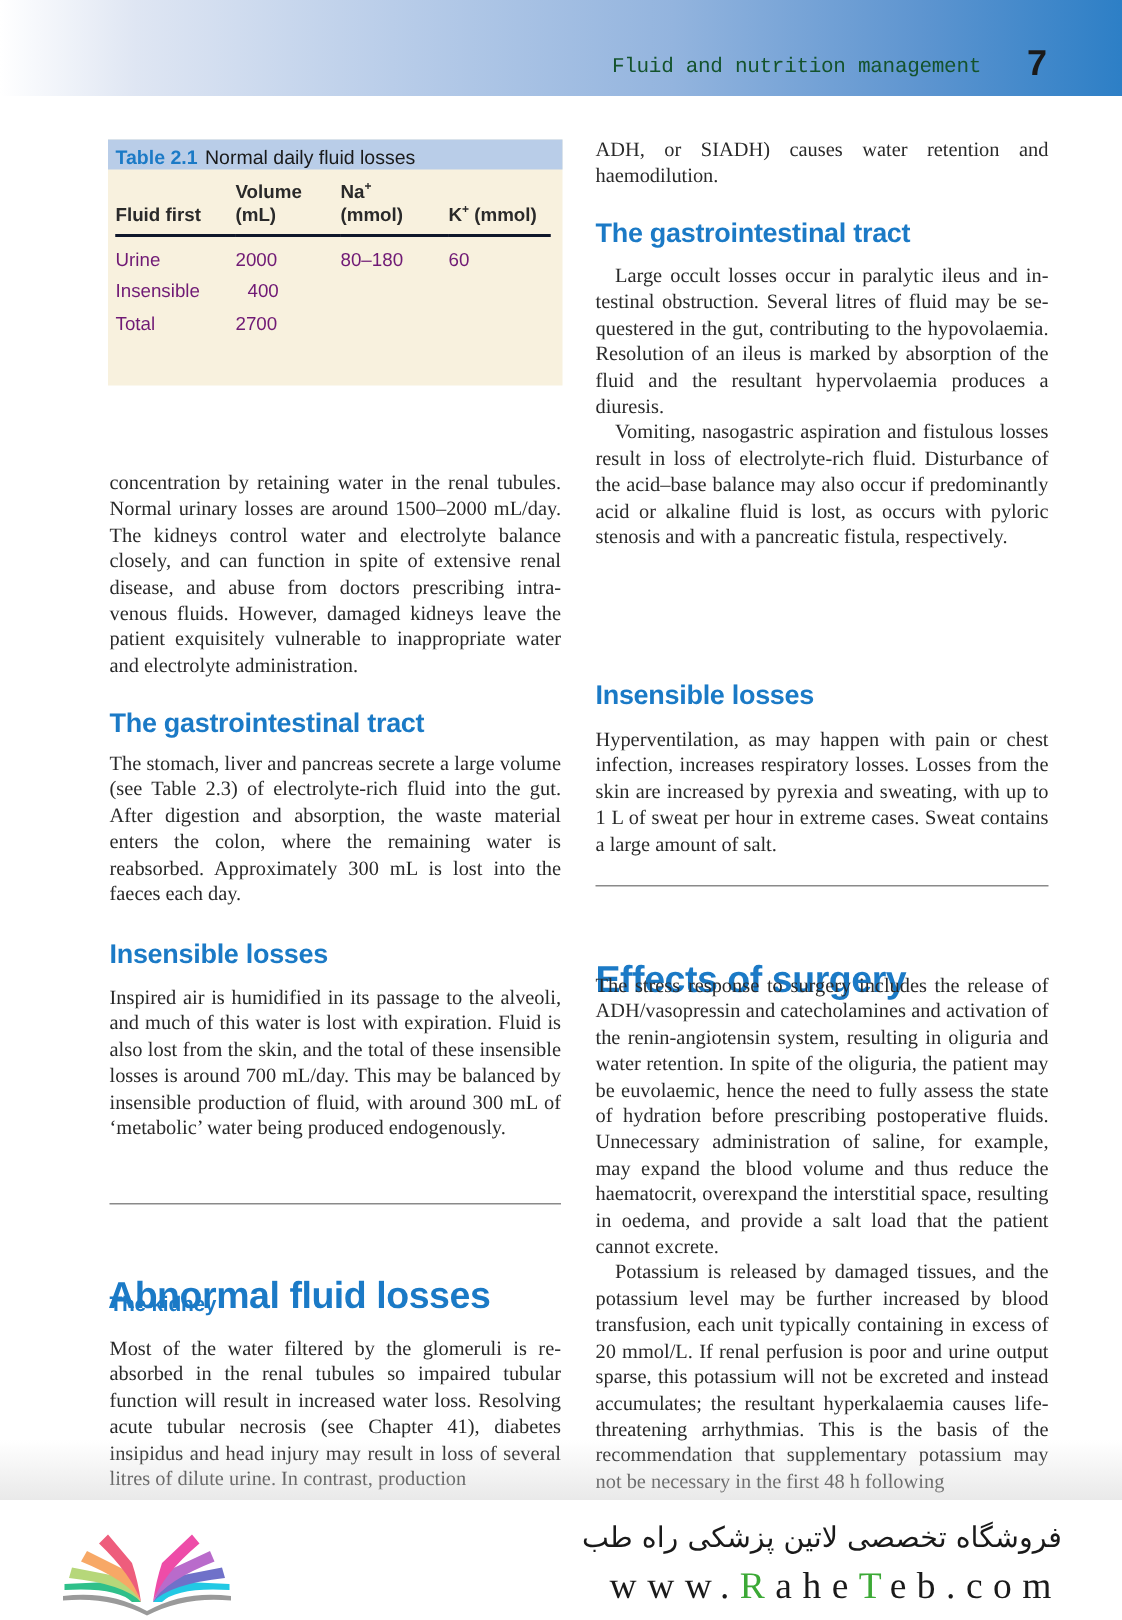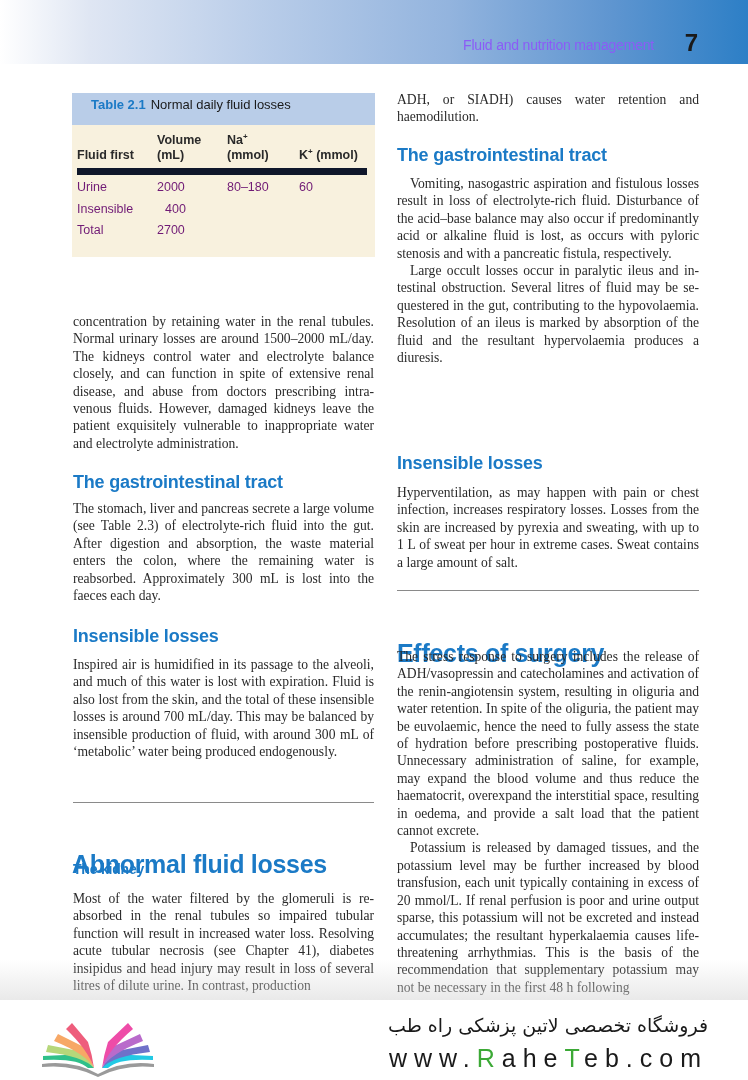--- a/index.html
+++ b/index.html
@@ -5,21 +5,21 @@
   * { box-sizing: border-box; margin: 0; padding: 0; }
   html, body { width: 748px; height: 1080px; background: #ffffff; overflow: hidden; }
   body { position: relative; font-family: "DejaVu Serif", "Liberation Serif", serif; color: #2a2a2a; }
 
   .header-band {
     position: absolute; left: 0; top: 0; width: 748px; height: 64px;
     background: linear-gradient(90deg, #ffffff 0%, #dfe6f3 12%, #b9cde9 35%, #93b4de 60%, #5e95d0 82%, #2d7fc6 100%);
   }
   .running-head {
     position: absolute; right: 94px; top: 37px;
-    font-family: Liberation Sans, sans-serif; font-size: 14px; color: #8b5cf6; letter-spacing: -0.2px;
+    font-family: Liberation Mono, monospace; font-size: 14px; color: #14532d; letter-spacing: -0.2px;
   }
   .page-num {
     position: absolute; right: 50px; top: 29px;
     font-family: "Liberation Sans", sans-serif; font-weight: bold; font-size: 24px; color: #1a1a1a;
   }
 
   .body-text {
     font-family: "Liberation Serif", "DejaVu Serif", serif;
     font-size: 13.6px; line-height: 17.4px; text-align: justify; color: #2a2a2a;
     hyphens: manual;
@@ -33,47 +33,47 @@
   }
   .h1 {
     font-family: "Liberation Sans", sans-serif; font-weight: bold; color: #1b7ac6;
     font-size: 25px; line-height: 30px; letter-spacing: -0.3px; margin-top: 33px;
   }
   .rule { position: absolute; height: 1px; background: #8a8a8a; }
 
   
   .table-box { position: absolute; left: 72px; top: 93px; width: 303px; height: 164px; background: #f8f1de; }
   .table-caption {
-    height: 32px; background: #b9cde8; padding-left: 19px;
+    height: 20px; background: #b9cde8; padding-left: 5px;
     font-family: "Liberation Sans", sans-serif; font-size: 13px; line-height: 24px; color: #1a1a1a;
   }
   .table-caption .num { color: #1b7ac6; font-weight: bold; margin-right: 5px; }
   table.fluid { border-collapse: collapse; margin-left: 5px; width: 290px; font-family: "Liberation Sans", sans-serif; font-size: 12.5px; }
-  table.fluid th { font-weight: bold; color: #2a2a2a; text-align: left; vertical-align: bottom; line-height: 15px; padding: 8px 0 5px 0; border-bottom: 7px solid #0f172a; }
+  table.fluid th { font-weight: bold; color: #2a2a2a; text-align: left; vertical-align: bottom; line-height: 15px; padding: 8px 0 5px 0; border-bottom: 2px solid #0f172a; }
   table.fluid td { color: #701a75; line-height: 21.5px; padding: 0; }
   table.fluid sup { font-size: 8px; vertical-align: super; line-height: 0; }
   .c1 { width: 80px; } .c2 { width: 70px; } .c3 { width: 72px; } .c4 { width: 68px; }
   td.num { padding-left: 4px; }
 
   
   .bottom-fade {
     position: absolute; left: 0; top: 960px; width: 748px; height: 40px;
     background: linear-gradient(180deg, rgba(255,255,255,0) 0%, rgba(215,215,215,0.55) 100%);
   }
 
   
   .footer { position: absolute; left: 0; top: 1000px; width: 748px; height: 80px; background: #ffffff; }
   .logo { position: absolute; left: 28px; top: 8px; width: 140px; height: 70px; }
   .persian {
     position: absolute; right: 40px; top: 14px;
     font-family: "DejaVu Sans", sans-serif; font-size: 19px; color: #1a1a1a; direction: rtl;
   }
   .url {
     position: absolute; right: 40px; top: 44px;
-    font-family: Liberation Sans, sans-serif; font-size: 25px; color: #1a1a1a; letter-spacing: 7px;
+    font-family: Liberation Serif, serif; font-size: 25px; color: #1a1a1a; letter-spacing: 7px;
   }
   .url .green { color: #3ca936; }
 </style>
 </head>
 <body>
 
 <div class="header-band"></div>
 <div class="running-head">Fluid and nutrition management</div>
 <div class="page-num">7</div>
 
@@ -134,22 +134,22 @@
 <div class="body-text" style="position:absolute; left:73px; top:890px; width:301px;">
   <p>Most of the water filtered by the glomeruli is re­absorbed in the renal tubules so impaired tubular function will result in increased water loss. Resolv­ing acute tubular necrosis (see Chapter 41), diabe­tes insipidus and head injury may result in loss of several litres of dilute urine. In contrast, production</p>
 </div>
 
 <div class="body-text" style="position:absolute; left:397px; top:91px; width:302px;">
   <p>ADH, or SIADH) causes water retention and haemodilution.</p>
 </div>
 
 <div class="h2" style="position:absolute; left:397px; top:144px;">The gastrointestinal tract</div>
 <div class="body-text" style="position:absolute; left:397px; top:175px; width:302px;">
+  <p class="indent">Large occult losses occur in paralytic ileus and in­testinal obstruction. Several litres of fluid may be se­questered in the gut, contributing to the hypovolae­mia. Resolution of an ileus is marked by absorption of the fluid and the resultant hypervolaemia produces a diuresis.</p>
   <p class="indent">Vomiting, nasogastric aspiration and fistulous losses result in loss of electrolyte-rich fluid. Distur­bance of the acid–base balance may also occur if predominantly acid or alkaline fluid is lost, as occurs with pyloric stenosis and with a pancreatic fistula, re­spectively.</p>
-  <p class="indent">Large occult losses occur in paralytic ileus and in­testinal obstruction. Several litres of fluid may be se­questered in the gut, contributing to the hypovolae­mia. Resolution of an ileus is marked by absorption of the fluid and the resultant hypervolaemia produces a diuresis.</p>
 </div>
 
 <div class="h2" style="position:absolute; left:397px; top:452px;">Insensible losses</div>
 <div class="body-text" style="position:absolute; left:397px; top:484px; width:302px;">
   <p>Hyperventilation, as may happen with pain or chest infection, increases respiratory losses. Losses from the skin are increased by pyrexia and sweating, with up to 1 L of sweat per hour in extreme cases. Sweat contains a large amount of salt.</p>
 </div>
 
 <div class="rule" style="left:397px; top:590px; width:302px;"></div>
 
 <div class="h1" style="position:absolute; left:397px; top:605px;">Effects of surgery</div>

